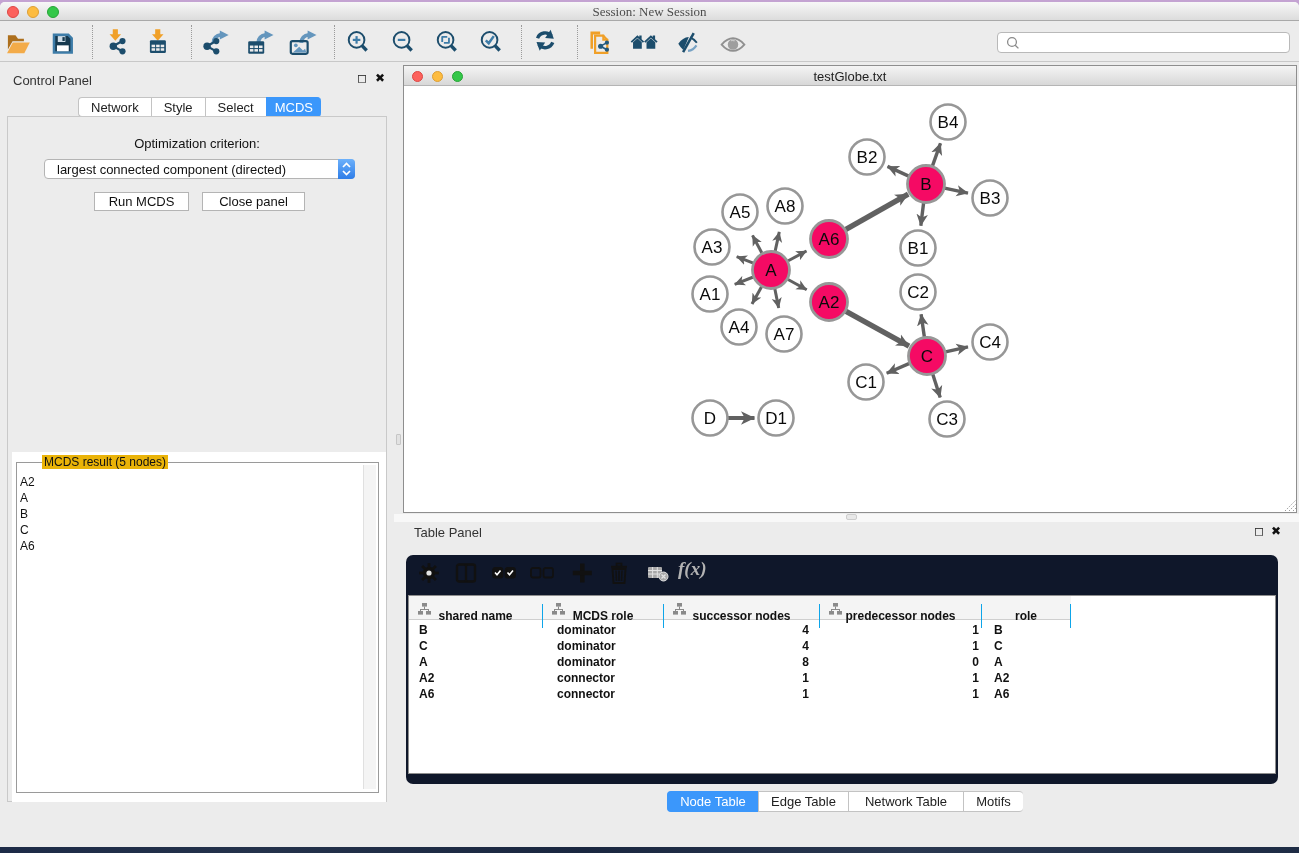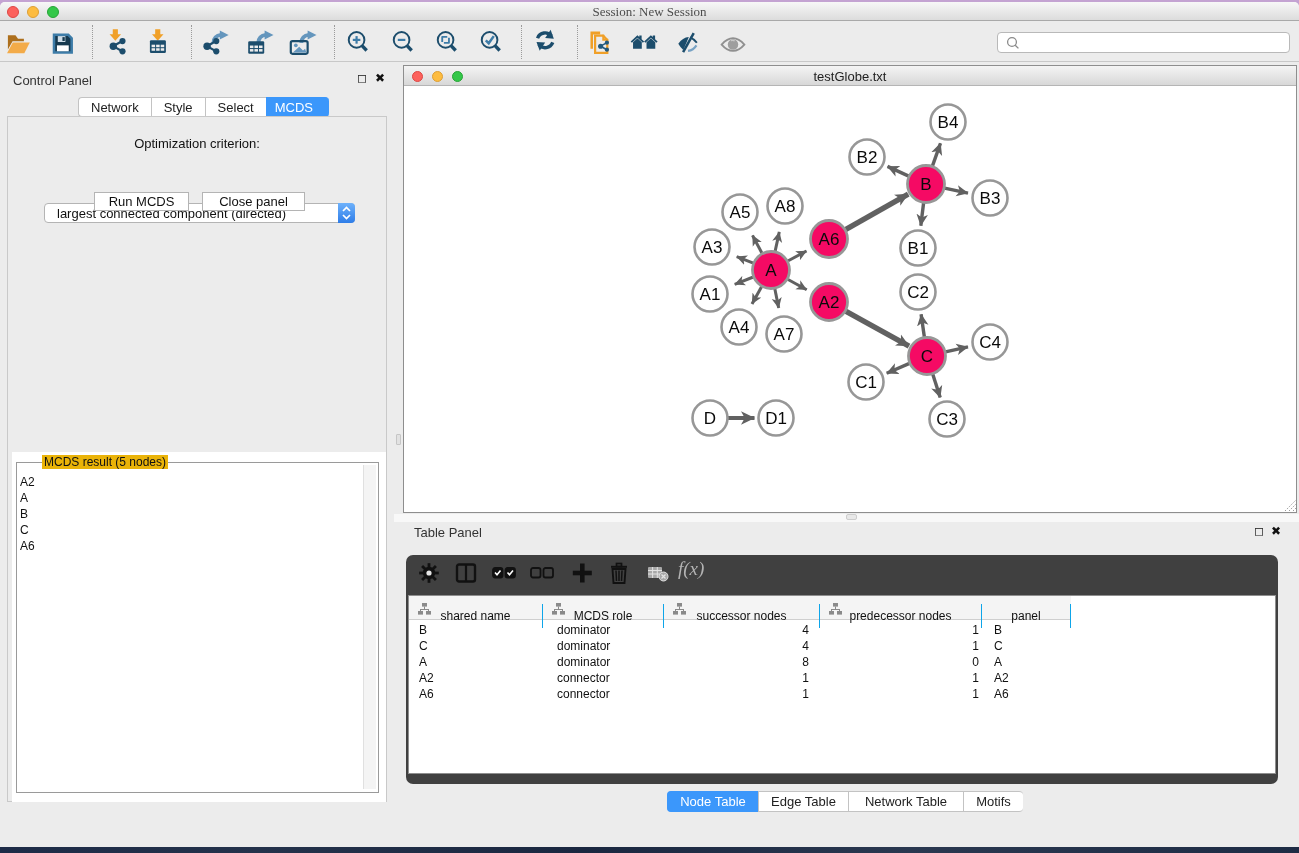--- a/index.html
+++ b/index.html
@@ -34,21 +34,21 @@
 .wicon { position:absolute; font-size:12px; color:#111; }
 .tabs { position:absolute; left:78px; top:35px; height:20px; display:flex; font-size:13px; }
 .tab { padding:2px 12px 3px; background:#fff; border:1px solid #c3c3c3; border-right:none;
   color:#222; }
 .tab:first-child { border-radius:4px 0 0 4px; }
 .tab.sel { background:#3b97fb; color:#fff; border-color:#3b97fb; border-radius:0 4px 4px 0; }
 .cp-box { position:absolute; left:7px; top:54px; width:380px; height:686px;
   background:#ececec; border:1px solid #c9c9c9; }
 .optlabel { position:absolute; left:0; top:19px; width:100%; text-align:center; font-size:13px; color:#111; }
 .dropdown { position:absolute; left:36px; top:42px; width:311px; height:20px;
-  background:#fff; border:1px solid #b4b4b4; border-radius:4px; font-size:13px; color:#111;margin-top:44px; }
+  background:#fff; border:1px solid #b4b4b4; border-radius:4px; font-size:13px; color:#111; }
 .dropdown .txt { position:absolute; left:12px; top:2px; }
 .dropdown .spin { position:absolute; right:-1px; top:-1px; width:17px; height:20px;
   background:linear-gradient(#6db1fb,#2e7de8); border-radius:0 4px 4px 0; }
 .btn { position:absolute; height:19px; background:#fff; border:1px solid #b4b4b4;
   border-radius:0; font-size:13px; color:#111; text-align:center; line-height:17px; }
 .whitepanel { position:absolute; left:4px; top:335px; width:374px; height:350px; background:#fff; }
 .fieldset { position:absolute; left:4px; top:10px; width:363px; height:331px;
   border:1px solid #9a9a9a; }
 .fieldset .legend { position:absolute; left:25px; top:-8px; background:#eab308; font-size:12px;
   color:#111; padding:0 2px; }
@@ -61,21 +61,21 @@
   background:linear-gradient(#f4f4f4,#d8d8d8); border-bottom:1px solid #b5b5b5; }
 .nw-title .tl { top:4.5px; width:11px; height:11px; }
 .nw-title .r { left:8px; }
 .nw-title .y { left:28px; }
 .nw-title .g { left:48px; }
 .nw-titletext { position:absolute; top:3px; width:100%; text-align:center; font-size:13px; color:#222; }
 
 .tablepanel { position:absolute; left:388px; top:513px; width:905px; height:300px; background:#ececec; }
 .tp-title { position:absolute; left:26px; top:10px; font-size:13px; color:#333; }
 .tp-box { position:absolute; left:18px; top:40px; width:872px; height:229px;
-  background:#404040; border-radius:7px; }
+  background:#0f172a; border-radius:7px;font-weight:bold; }
 .tp-toolbar { position:absolute; left:0; top:0; width:100%; height:40px; }
 .tbl { position:absolute; left:2px; top:40px; width:868px; height:179px; background:#fff;
   border:1px solid #8e8e8e; font-size:12px; color:#111; }
 .tbl-head { position:absolute; left:0; top:0; height:24px; background:#f4f4f4;
   border-bottom:1px solid #cfcfcf; }
 .th { position:absolute; top:0; height:24px; border-right:1px solid #0ea5e9;
   text-align:center; line-height:25px; font-size:12px; color:#111;margin-top:8px; }
 .td { position:absolute; height:16px; line-height:16px; }
 .bottabs { position:absolute; left:279px; top:276px; height:21px; display:flex; font-size:13px; }
 .btab { padding:2px 0 3px; text-align:center; background:#fff; border:1px solid #c3c3c3; border-right:none; color:#222; }
@@ -262,21 +262,21 @@
       </div>
     </div>
     <div class="ctrlpanel">
       <div class="cp-title">Control Panel</div>
       <div class="wicon" style="left:357px; top:9px;">◻</div>
       <div class="wicon" style="left:375px; top:9px;">✖</div>
       <div class="tabs">
         <div class="tab">Network</div>
           <div class="tab">Style</div>
           <div class="tab">Select</div>
-          <div class="tab sel" style="padding-left:8px;padding-right:16px;">MCDS</div>
+          <div class="tab sel" style="padding-left:8px;padding-right:8px;">MCDS</div>
       </div>
       <div class="cp-box">
         <div class="optlabel">Optimization criterion:</div>
         <div class="dropdown">
             <span class="txt">largest connected component (directed)</span>
           <div class="spin">
             <svg width="17" height="20" viewBox="0 0 17 20">
               <path d="M5 8 L8.5 4.5 L12 8" fill="none" stroke="#fff" stroke-width="1.7"></path>
               <path d="M5 12 L8.5 15.5 L12 12" fill="none" stroke="#fff" stroke-width="1.7"></path>
             </svg>
@@ -478,21 +478,21 @@
             </svg>
         <div class="th" style="left:411px;width:162px;">predecessor nodes</div>
         <svg width="13" height="12" viewBox="0 0 13 12" style="position:absolute;left:420px;top:7px">
               <g fill="#8a8a8a">
                 <rect x="4" y="0" width="5" height="3.6"></rect>
                 <rect x="0" y="8" width="5" height="3.6"></rect>
                 <rect x="8" y="8" width="5" height="3.6"></rect>
                 <path d="M6 3.6 L7 3.6 L7 6 L11 6 L11 8 L10 8 L10 7 L3 7 L3 8 L2 8 L2 6 L6 6 Z"></path>
               </g>
             </svg>
-        <div class="th" style="left:573px;width:89px;">panel</div>
+        <div class="th" style="left:573px;width:89px;">role</div>
         <div class="td" style="left:10px;top:26px;">B</div>
         <div class="td" style="left:148px;top:26px;">dominator</div>
         <div class="td" style="left:300px;top:26px;width:100px;text-align:right;">4</div>
         <div class="td" style="left:470px;top:26px;width:100px;text-align:right;">1</div>
         <div class="td" style="left:585px;top:26px;">B</div>
         <div class="td" style="left:10px;top:42px;">C</div>
         <div class="td" style="left:148px;top:42px;">dominator</div>
         <div class="td" style="left:300px;top:42px;width:100px;text-align:right;">4</div>
         <div class="td" style="left:470px;top:42px;width:100px;text-align:right;">1</div>
         <div class="td" style="left:585px;top:42px;">C</div>

